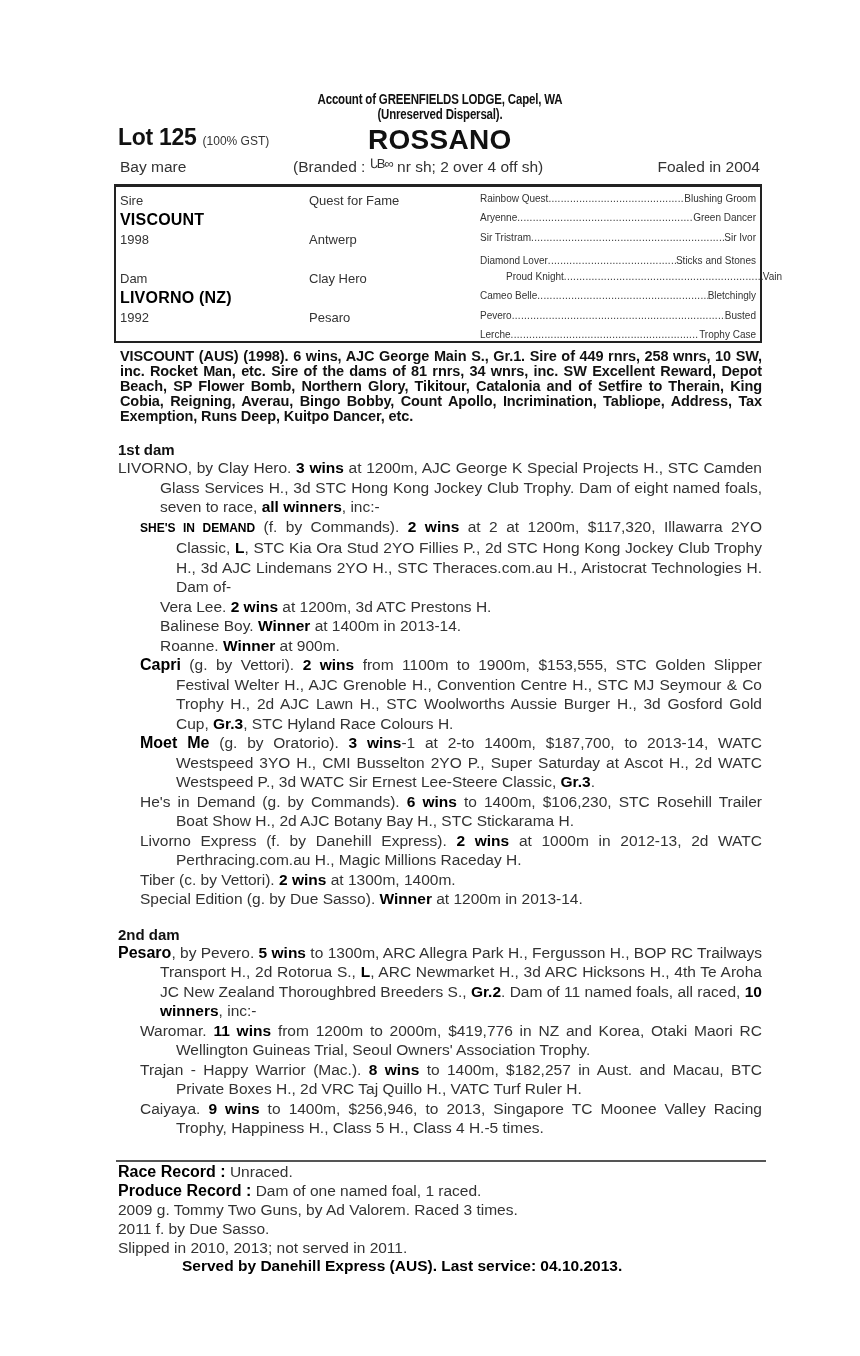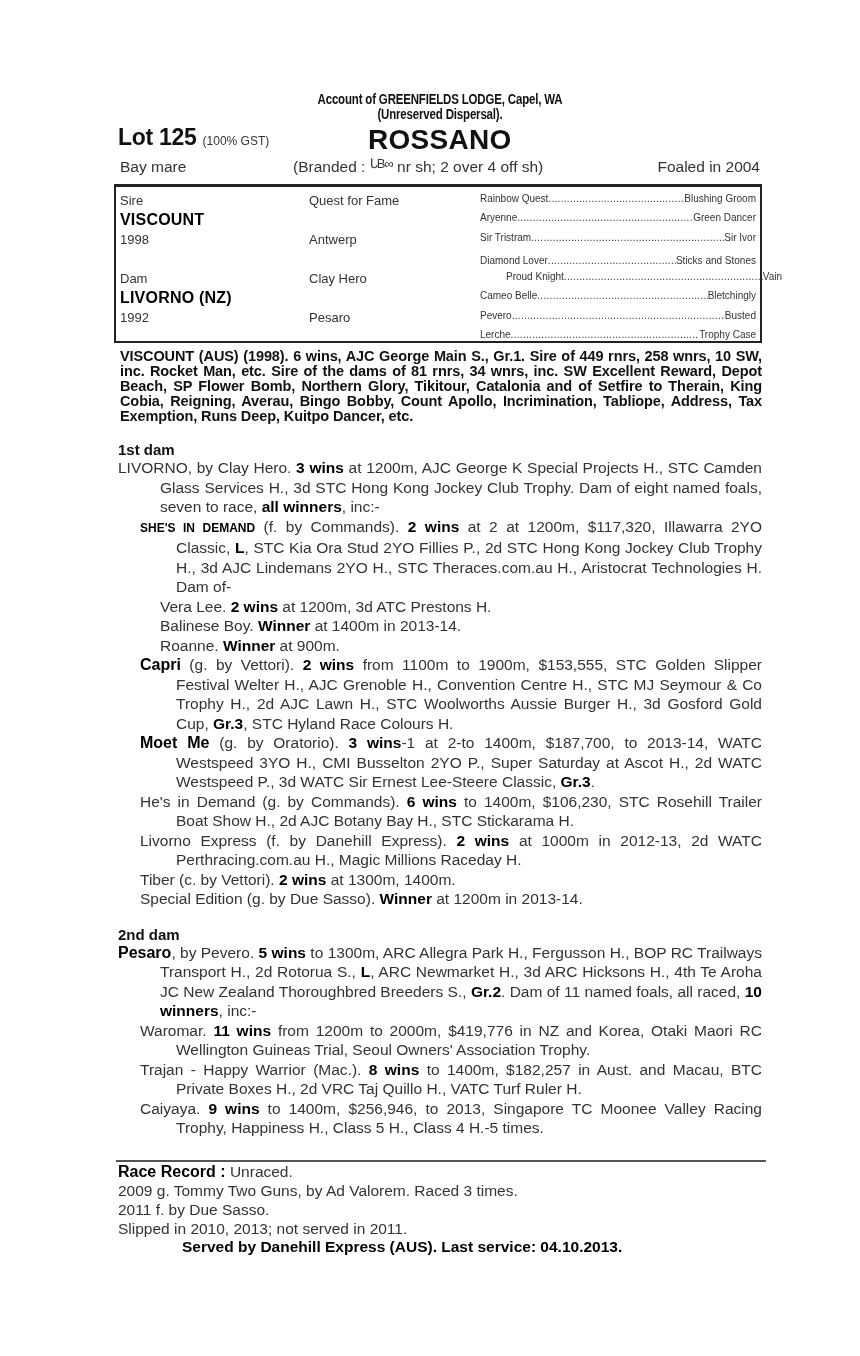--- a/index.html
+++ b/index.html
@@ -132,17 +132,18 @@
 
   <div class="sec-title">2nd dam</div>
   <div class="txt hang0"><b style="font-size:16px">Pesaro</b><span>, by Pevero. </span><b>5 wins</b><span> to 1300m, ARC Allegra Park H., Fergusson H., BOP RC Trailways Transport H., 2d Rotorua S., </span><b>L</b><span>, ARC Newmarket H., 3d ARC Hicksons H., 4th Te Aroha JC New Zealand Thoroughbred Breeders S., </span><b>Gr.2</b><span>. Dam of 11 named foals, all raced, </span><b>10 winners</b><span>, inc:-</span></div>
   <div class="txt hang1"><span>Waromar. </span><b>11 wins</b><span> from 1200m to 2000m, $419,776 in NZ and Korea, Otaki Maori RC Wellington Guineas Trial, Seoul Owners' Association Trophy.</span></div>
   <div class="txt hang1"><span>Trajan - Happy Warrior (Mac.). </span><b>8 wins</b><span> to 1400m, $182,257 in Aust. and Macau, BTC Private Boxes H., 2d VRC Taj Quillo H., VATC Turf Ruler H.</span></div>
   <div class="txt hang1"><span>Caiyaya. </span><b>9 wins</b><span> to 1400m, $256,946, to 2013, Singapore TC Moonee Valley Racing Trophy, Happiness H., Class 5 H., Class 4 H.-5 times.</span></div>
 
   <div class="rule-bottom"></div>
 
   <div class="rec"><b style="font-size:16px">Race Record :</b><span> Unraced.</span></div>
+  <div class="rec"><b style="font-size:16px">Produce Record :</b><span> Dam of one named foal, 1 raced.</span></div>
   <div class="rec ind">2009 g. Tommy Two Guns, by Ad Valorem. Raced 3 times.</div>
   <div class="rec ind">2011 f. by Due Sasso.</div>
   <div class="rec ind">Slipped in 2010, 2013; not served in 2011.</div>
   <div class="served">Served by Danehill Express (AUS). Last service: 04.10.2013.</div>
 </div>
 
 </body></html>

